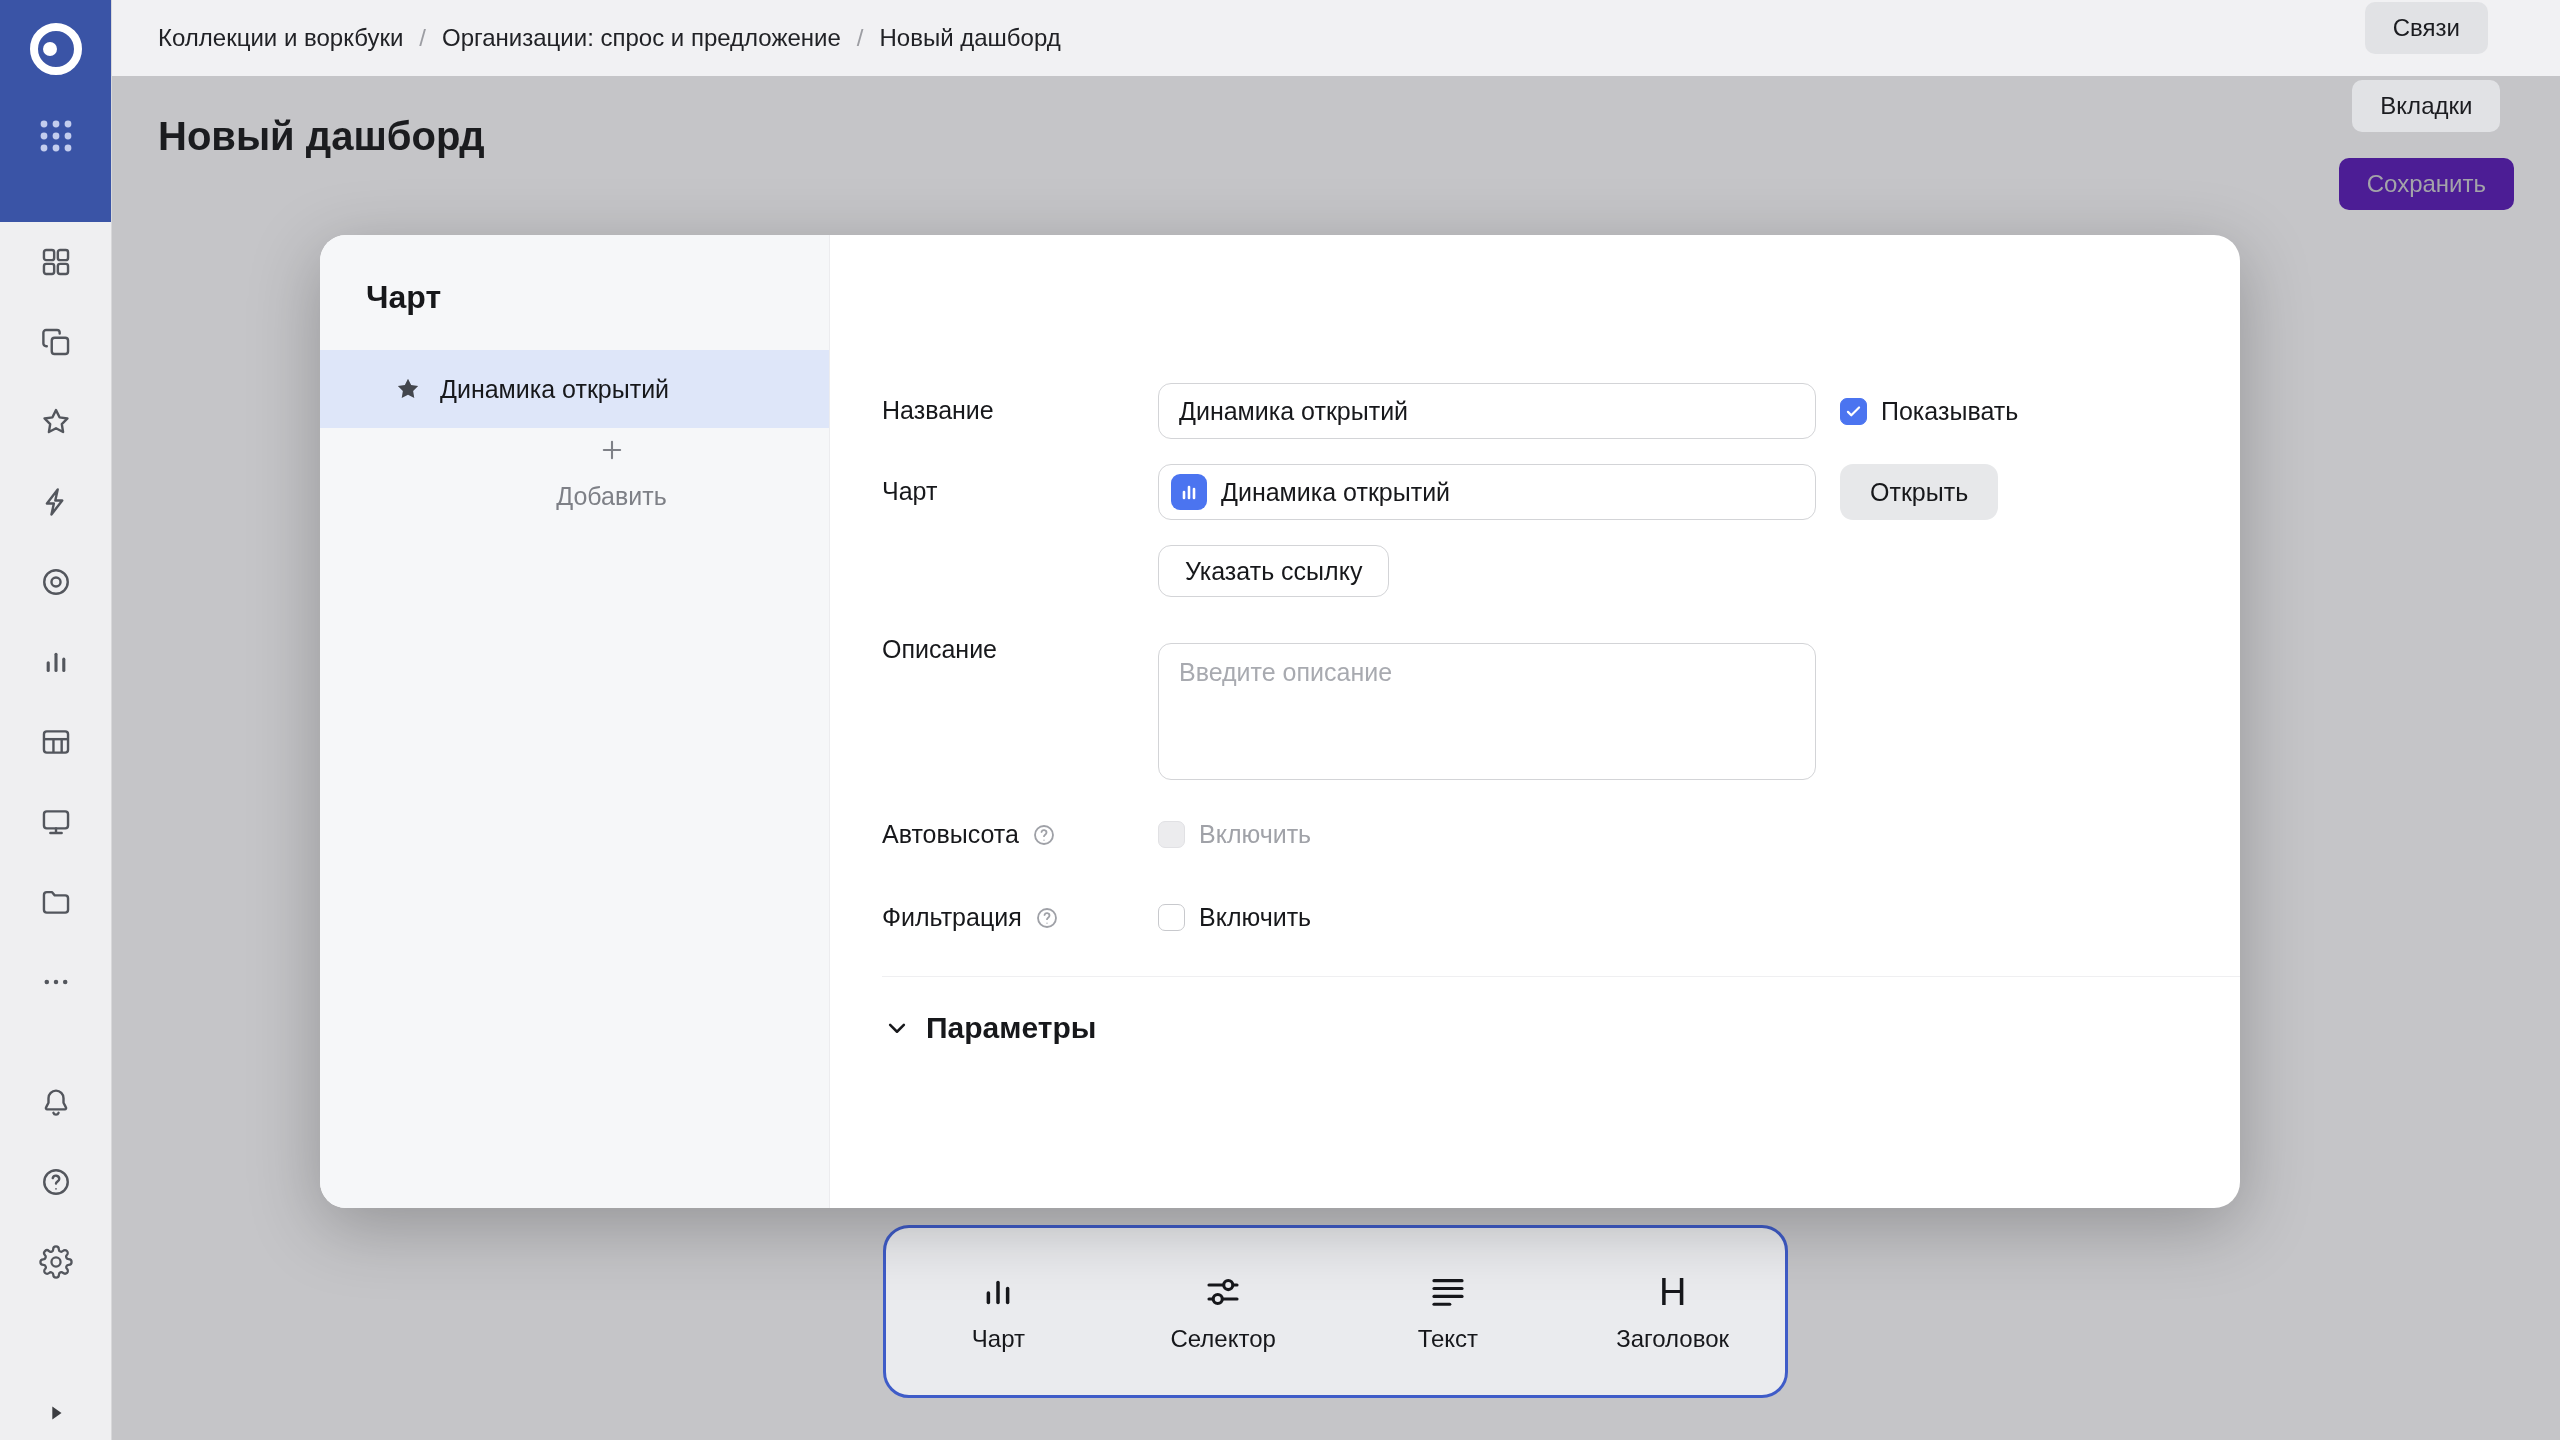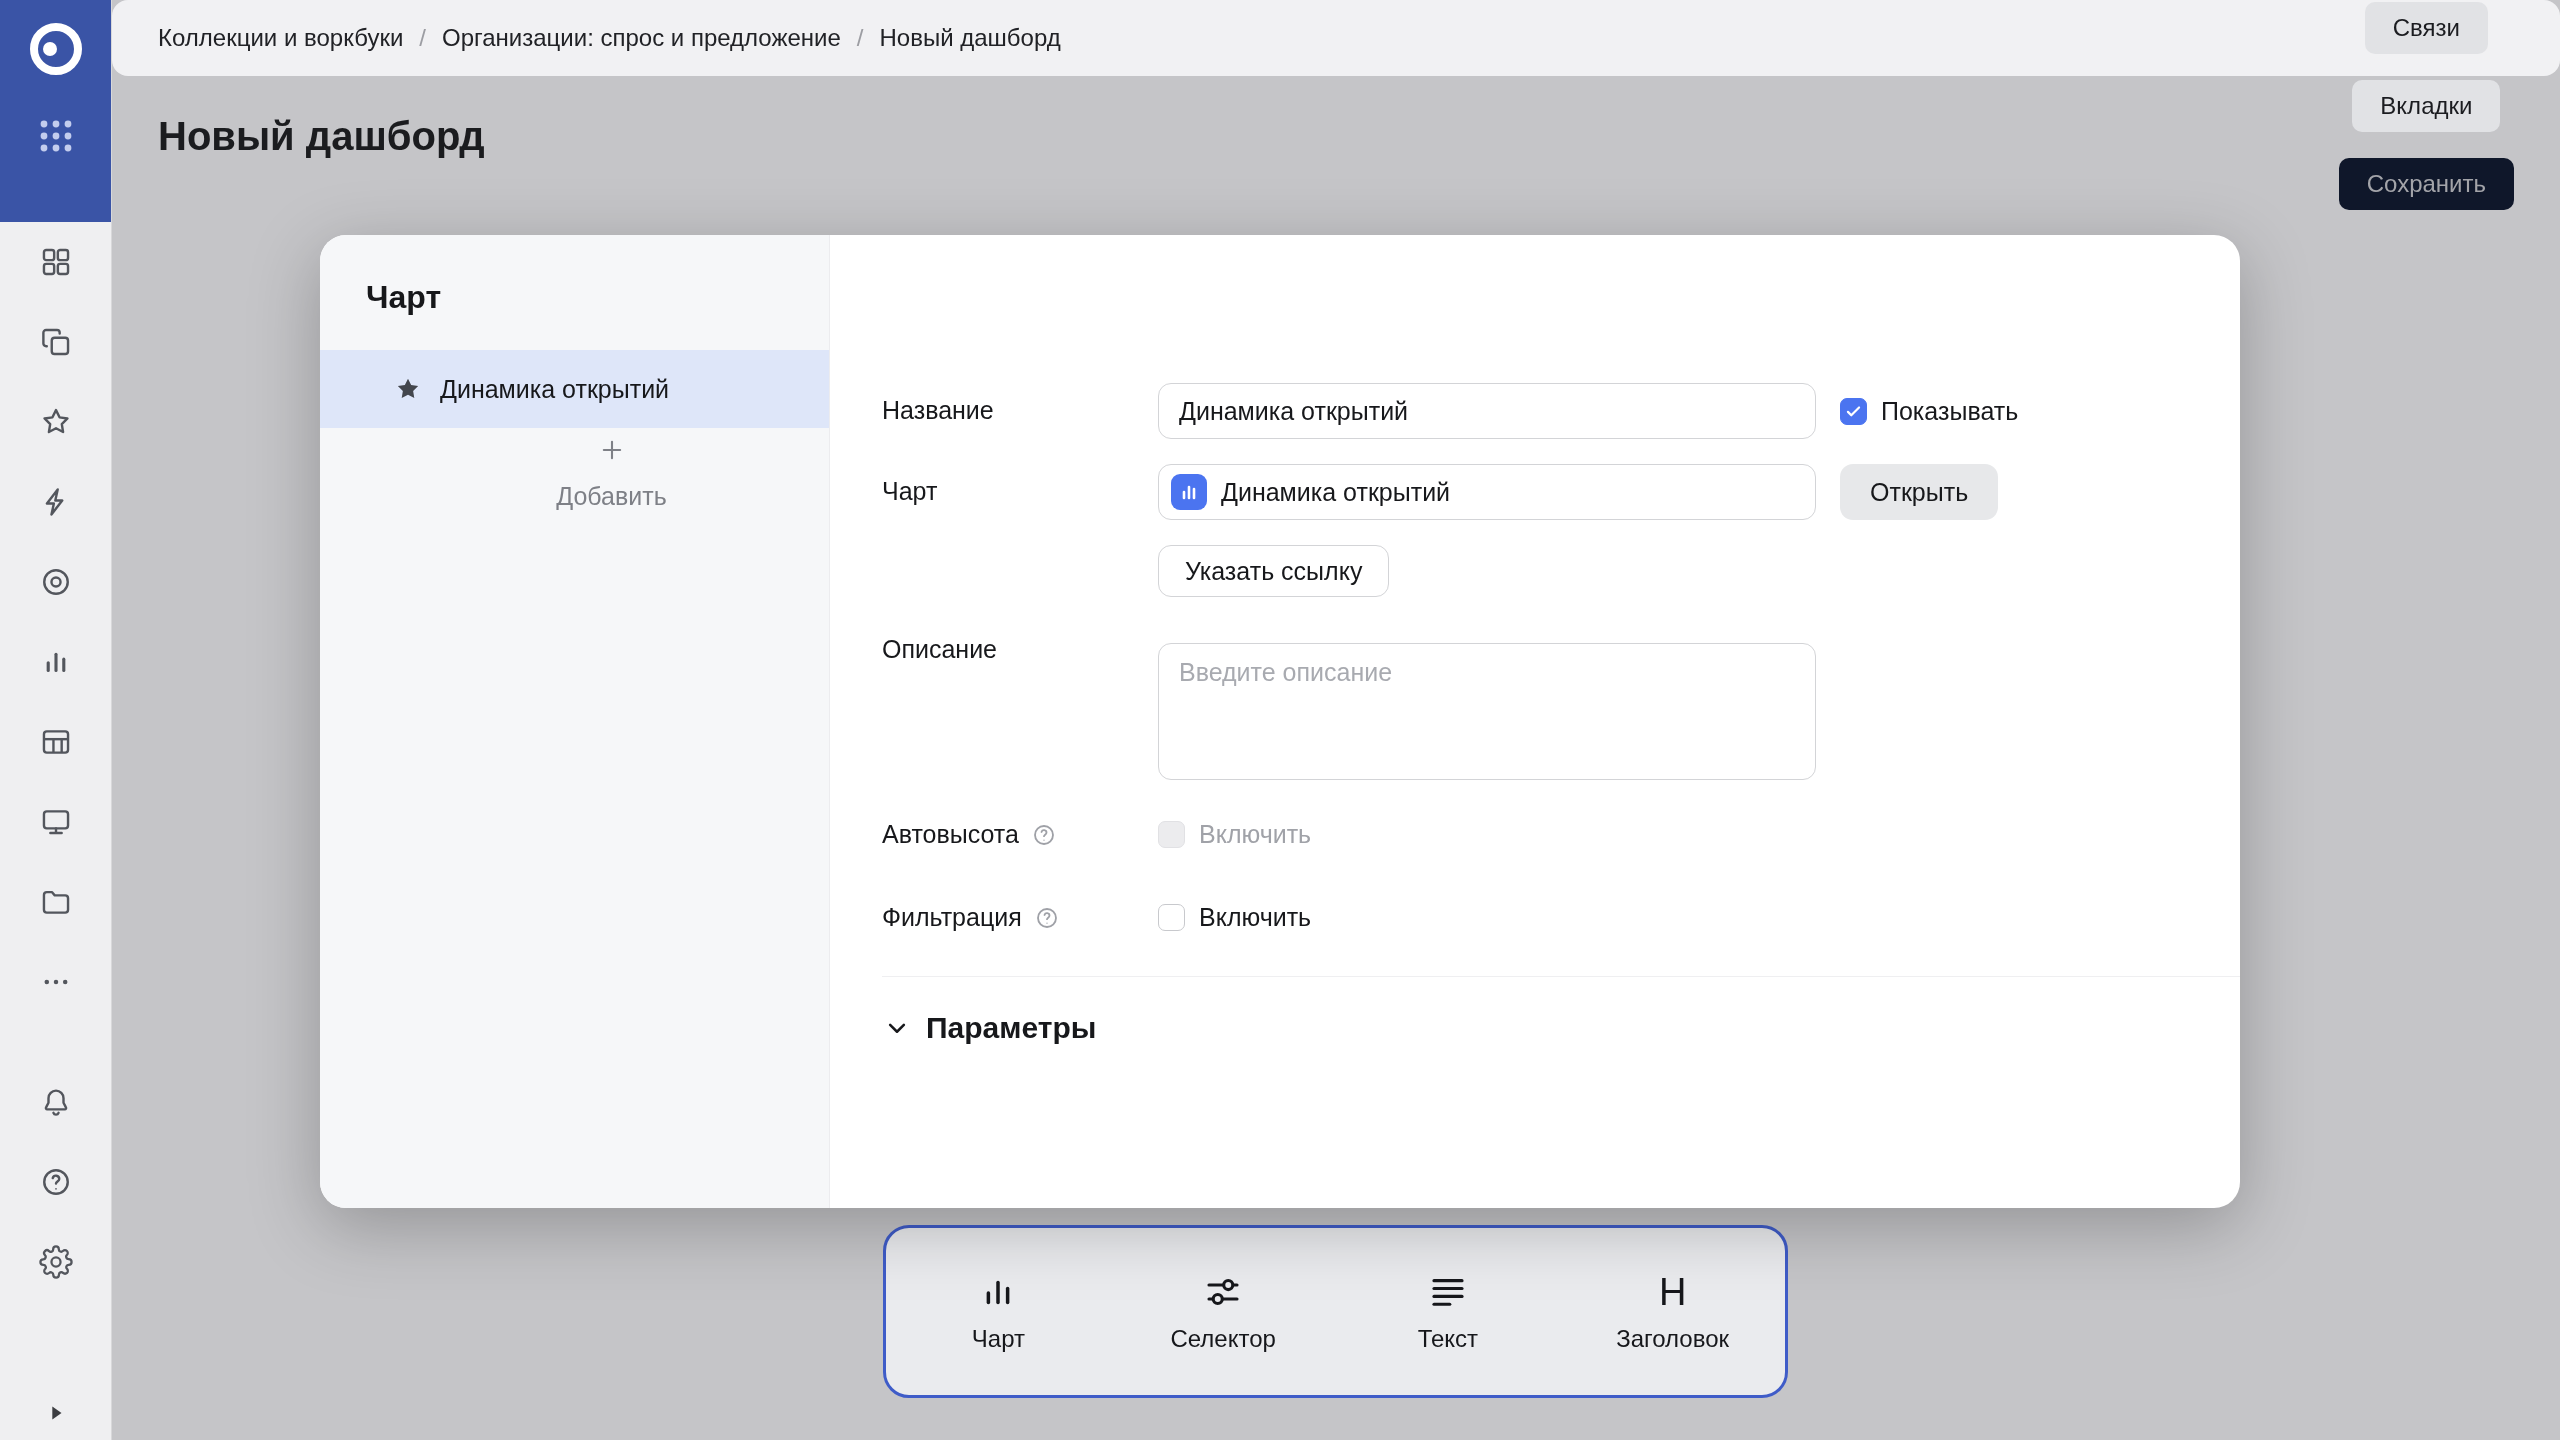--- a/index.html
+++ b/index.html
@@ -33,35 +33,34 @@
   .collapse-btn {
     position:absolute; bottom:8px; left:0; width:112px; height:38px;
     display:flex; align-items:center; justify-content:center; color:#3c3d41; cursor:pointer;
   }
 
   
   .topbar {
     position:absolute; left:112px; top:0; right:0; height:76px;
     background:#f1f1f3; display:flex; align-items:center; padding:0 46px;
     z-index:5;
-    border-radius:16px;
   }
   .breadcrumbs { display:flex; align-items:center; gap:16px; font-size:24px; }
   .crumb { color:#212226; cursor:pointer; white-space:nowrap; }
   .crumb.current { cursor:default; }
   .sep { color:#9c9da2; }
   .top-actions { margin-left:auto; display:flex; align-items:center; gap:26px;flex-direction:column; }
   .icon-btn { width:42px; height:42px; color:#37383c; display:flex; align-items:center; justify-content:center; cursor:pointer; }
   .icon-btn svg { width:36px; height:36px; }
   .gray-btn {
     height:52px; padding:0 28px; border:none; border-radius:10px;
     background:#e1e2e5; color:#1b1c20; font-size:24px;
     font-family:inherit; display:flex; align-items:center; cursor:pointer;
   }
-  .gray-btn.disabled { background:#0f172a; color:#a3a4a9; cursor:default; }
+  .gray-btn.disabled { background:#4c1d95; color:#a3a4a9; cursor:default; }
 
   
   .canvas { position:absolute; left:112px; top:76px; right:0; bottom:0; background:#c5c5c8; }
   .page-title { position:absolute; left:46px; top:38px; font-size:40px; font-weight:700; color:#1b1c1f; }
 
   
   .bottom-toolbar {
     position:absolute; left:771px; top:1149px; width:905px; height:173px;
     background:#eaebee; border:3px solid var(--toolbar-border,#3f5cc8); border-radius:26px;
     display:flex; align-items:center;

